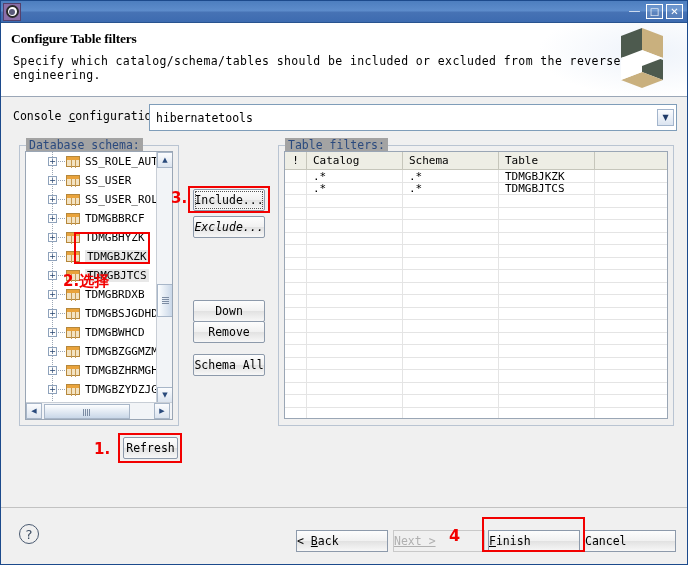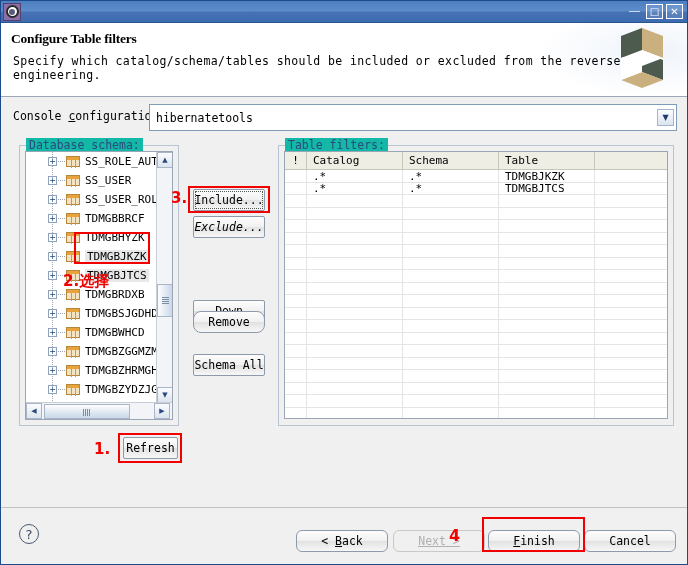--- a/index.html
+++ b/index.html
@@ -116,21 +116,21 @@
   }
 
   
   .group {
     position: absolute;
     border: 1px solid #b9c4d2;
     background: transparent;
   }
   .group > .legend {
     position: absolute; top: -8px; left: 6px;
-    background: #14b8a6; padding: 0 3px;
+    background: #a3a3a3; padding: 0 3px;
     font-size: 11.5px; color: #2b4a7e;
   }
 
   #grp-schema { left: 18px; top: 144px; width: 160px; height: 281px; }
   #grp-filters { left: 277px; top: 144px; width: 396px; height: 281px; }
 
   
   #tree-wrap {
     position: absolute; left: 24px; top: 150px;
     width: 148px; height: 269px;
@@ -242,21 +242,21 @@
     border-radius: 2px;
     font-size: 11.5px; color: #000;
     display: flex; align-items: center; justify-content: center;
     font-family: "DejaVu Sans Mono", monospace;
   }
   .mbtn.focused { outline: 1px dotted #555; outline-offset: -3px; }
   #btn-include    { left: 192px; top: 188px; }
   #btn-exclude    { left: 192px; top: 215px; font-style: italic; }
   #btn-up         { left: 192px; top: 272px; }
   #btn-down       { left: 192px; top: 299px; }
-  #btn-remove     { left: 192px; top: 310px; border-radius: 8px; }
+  #btn-remove     { left: 192px; top: 320px; }
   #btn-remove-all { left: 192px; top: 353px; }
 
   
   #tbl-wrap {
     position: absolute; left: 283px; top: 150px;
     width: 384px; height: 268px;
     background: #ffffff;
     border: 1px solid #9aa6b5;
     overflow: hidden;
   }
@@ -313,23 +313,23 @@
     border: 1.5px solid #4a5a70;
     color: #3c4c62; font-size: 13px;
     display: flex; align-items: center; justify-content: center;
     font-family: "DejaVu Sans", sans-serif;
     background: #f0f0f0;
   }
   .dbtn {
     position: absolute; top: 529px;
     width: 92px; height: 22px;
     background: linear-gradient(to bottom,#fdfdfd 0%,#f1f1f1 48%,#e2e2e2 52%,#f7f7f7 100%);
-    border: 1px solid #8d9aab; border-radius: 6px;
+    border: 1px solid #8d9aab; border-radius: 0;
     font-size: 11.5px; color: #000;
-    display: flex; align-items: center; justify-content: center;
+    display: flex; align-items: center; 
   }
   .dbtn.disabled { color: #b0b0b0; background: #f0f0f0; border-color: #c9c9c9; }
   #btn-back   { left: 295px; }
   #btn-next   { left: 392px; text-decoration: underline; }
   #btn-finish { left: 487px; }
   #btn-cancel { left: 583px; }
   .dbtn u { text-decoration: underline; }
 
   
   .redbox {

